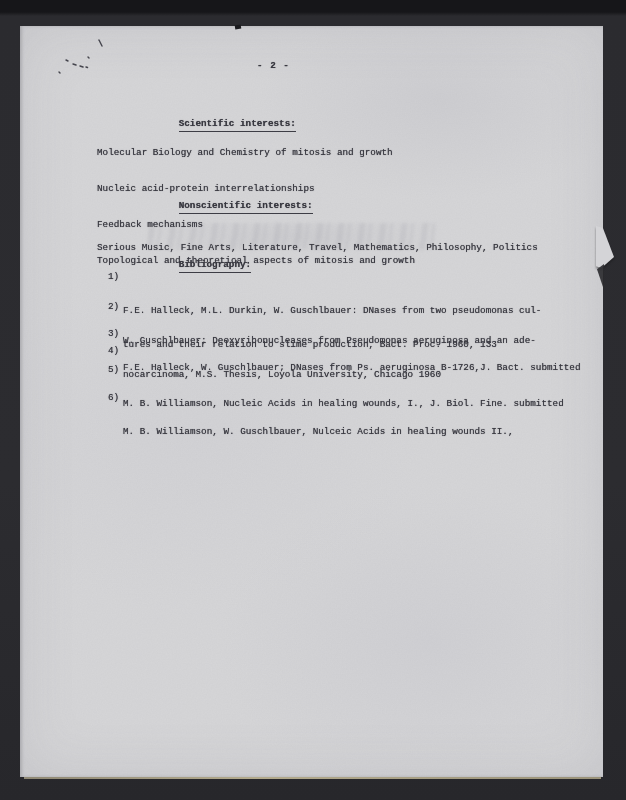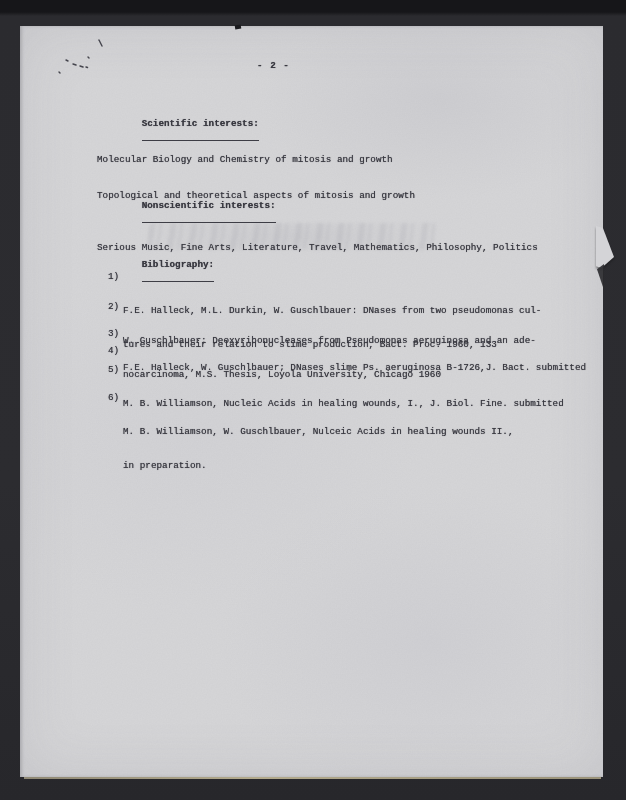--- a/index.html
+++ b/index.html
@@ -47,25 +47,25 @@
   }
   
   .text-layer{
     position:absolute;left:0;top:0;width:100%;height:100%;
     color:#383840;font-size:9.3px;line-height:12px;
     text-shadow:0 0 0.7px rgba(56,56,64,.85);
     white-space:pre;
   }
   .pagenum{position:absolute;left:237px;top:34px;font-weight:bold;letter-spacing:1px;}
   .heading{position:absolute;left:77px;font-weight:bold;}
-  .heading .u{display:inline-block;border-bottom:1.3px solid #3d3d45;padding-bottom:10px;}
+  .heading .u{display:inline-block;border-bottom:1.3px solid #3d3d45;padding-bottom:1px;margin-left:37px;}
   .h-sci{top:80px;}
   .h-non{top:162px;}
   .h-bib{top:221px;}
-  .interests{position:absolute;left:77px;top:104px;}
+  .interests{position:absolute;left:77px;top:97px;}
   .nonsci-line{position:absolute;left:77px;top:180px;margin-top:36px;}
   .bib-item{position:absolute;left:103px;line-height:11.4px;}
   .bib-item .num{position:absolute;left:-15px;top:0;}
   .b1{top:245px;} .b2{top:275px;} .b3{top:302px;}
   .b4{top:319px;} .b5{top:338px;} .b6{top:366px;}
 </style>
 </head>
 <body>
 
 <div class="scene">
@@ -102,20 +102,22 @@
 
     <div class="text-layer">
 
       <div class="pagenum">- 2 -</div>
 
       <div class="heading h-sci">
         <span class="u">Scientific interests:</span>
       </div>
       <div class="interests">
         <div>Molecular Biology and Chemistry of mitosis and growth</div>
+        <div>Nucleic acid-protein interrelationships</div>
+        <div>Feedback mechanisms</div>
         <div>Topological and theoretical aspects of mitosis and growth</div>
       </div>
 
       <div class="heading h-non">
         <span class="u">Nonscientific interests:</span>
       </div>
       <div class="nonsci-line">Serious Music, Fine Arts, Literature, Travel, Mathematics, Philosophy, Politics</div>
 
       <div class="heading h-bib">
         <span class="u">Bibliography:</span>
@@ -128,33 +130,32 @@
       </div>
 
       <div class="bib-item b2">
         <span class="num">2)</span>
         <div>W. Guschlbauer: Deoxyribonucleases from Pseudomonas aeruginosa and an ade-</div>
         <div>nocarcinoma, M.S. Thesis, Loyola University, Chicago 1960</div>
       </div>
 
       <div class="bib-item b3">
         <span class="num">3)</span>
-        <div>F.E. Halleck, W. Guschlbauer; DNases slime Ps. aeruginosa B-1726,J. Bact. submitted</div>
+        <div>F.E. Halleck, W. Guschlbauer; DNases from Ps. aeruginosa B-1726,J. Bact. submitted</div>
       </div>
 
       <div class="bib-item b4">
         <span class="num">4)</span>
       </div>
 
       <div class="bib-item b5">
         <span class="num">5)</span>
         <div>M. B. Williamson, Nucleic Acids in healing wounds, I., J. Biol. Fine. submitted</div>
       </div>
 
       <div class="bib-item b6">
         <span class="num">6)</span>
         <div>M. B. Williamson, W. Guschlbauer, Nulceic Acids in healing wounds II.,</div>
-        <div>in preparation.</div>
       </div>
 
     </div>
   </div>
 </div>
 
 </body></html>

